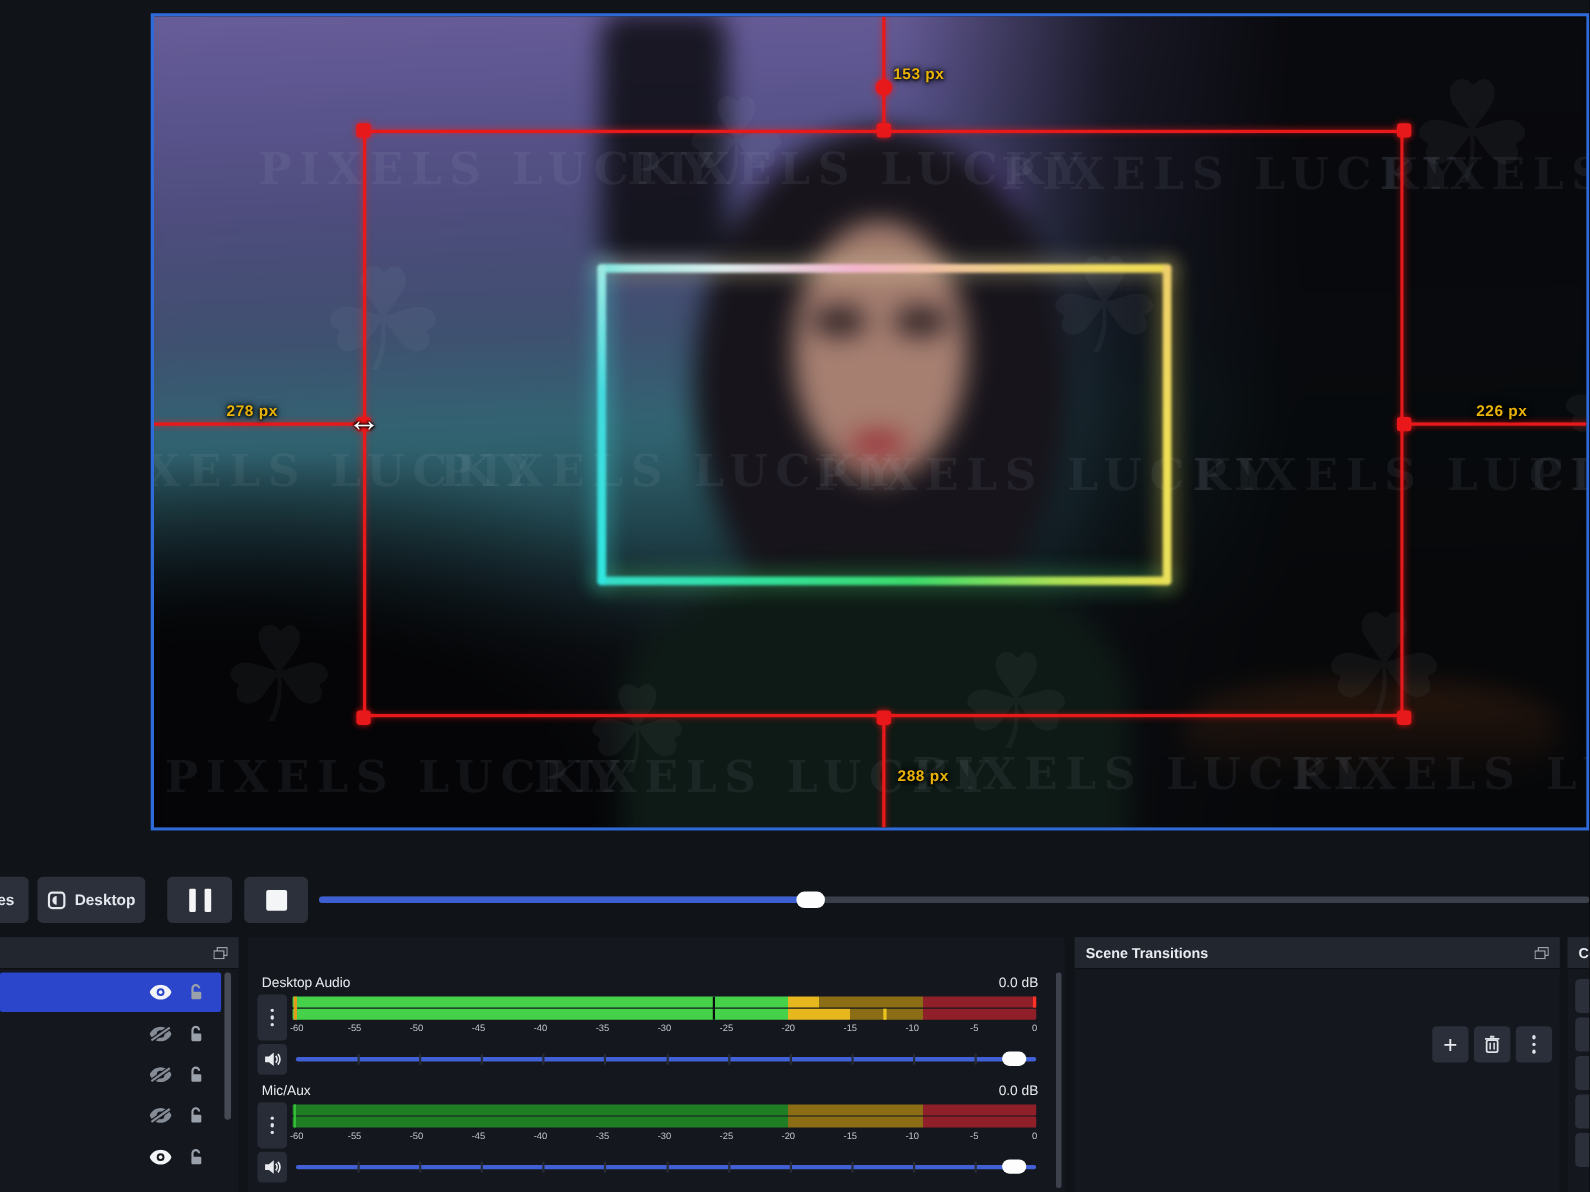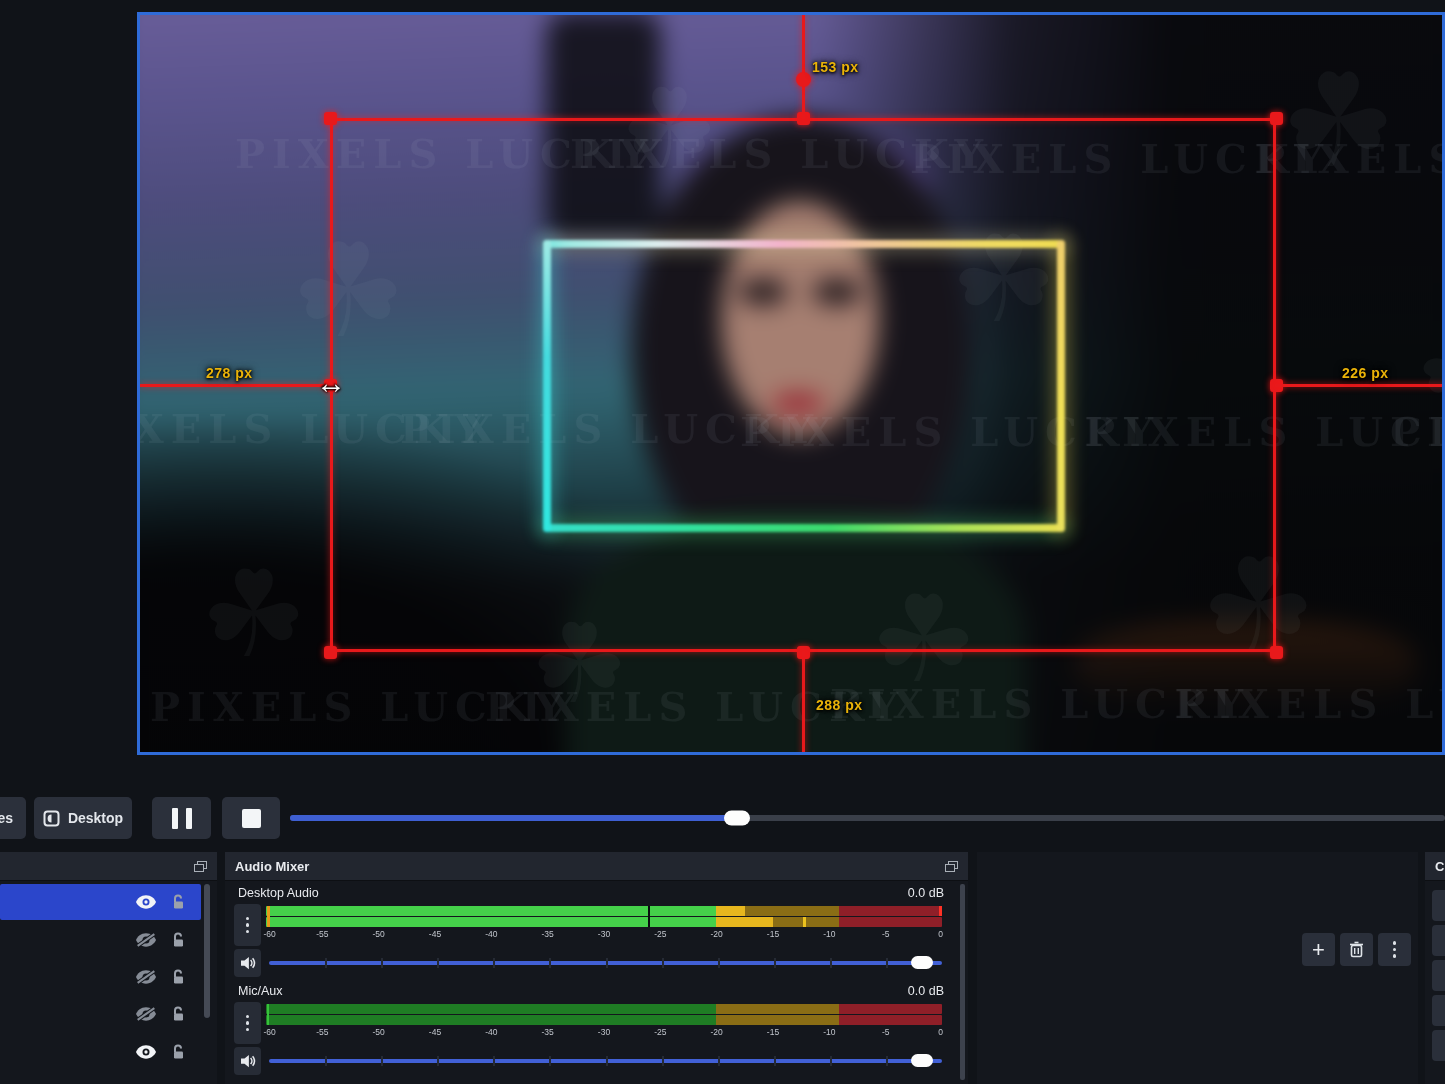--- a/index.html
+++ b/index.html
@@ -295,29 +295,20 @@
             <path d="M5 8V4.5a3 3 0 0 1 6 0" fill="none" stroke="#9ba1ab" stroke-width="2"></path>
             <rect x="4" y="7.5" width="9" height="7" rx="1.2" fill="#9ba1ab"></rect>
           </svg>
       </span>
     </div>
 
     <span class="abs" style="left:204px;top:32px;width:6px;height:134px;background:#454a55;border-radius:3px;"></span>
   </div>
 
   <div class="panel" style="left:225px;width:743px;">
-    <div class="phead">
-      <span>Audio Mixer</span>
-      <span class="popout">
-        <svg width="13" height="11" viewBox="0 0 13 11">
-            <rect x="3.5" y="0.5" width="9" height="7" fill="none" stroke="#aab0b8"></rect>
-            <rect x="0.5" y="3.5" width="9" height="7" fill="#22262f" stroke="#aab0b8"></rect>
-          </svg>
-      </span>
-    </div>
 
     <span class="abs" style="left:13px;top:34px;font-size:12.5px;">Desktop Audio</span>
     <span class="abs" style="right:24px;top:34px;font-size:12.5px;">0.0 dB</span>
 
     <div class="mixbtn kebab" style="left:9px;top:52px;width:27px;height:42px;">
       <i></i>
         <i></i>
         <i></i>
     </div>
     <div class="meter" style="top:54px;">
@@ -414,20 +405,29 @@
       <span class="vtick" style="left:75%;"></span>
       <span class="vtick" style="left:83.333%;"></span>
       <span class="vtick" style="left:91.667%;"></span>
       <span class="vhandle" style="left:97%;"></span>
     </div>
 
     <span class="abs" style="right:3px;top:32px;bottom:4px;width:5px;background:#3d424d;border-radius:2px;"></span>
   </div>
 
   <div class="panel" style="left:977px;width:441px;">
+    <div class="phead">
+      <span>Scene Transitions</span>
+      <span class="popout">
+        <svg width="13" height="11" viewBox="0 0 13 11">
+            <rect x="3.5" y="0.5" width="9" height="7" fill="none" stroke="#aab0b8"></rect>
+            <rect x="0.5" y="3.5" width="9" height="7" fill="#22262f" stroke="#aab0b8"></rect>
+          </svg>
+      </span>
+    </div>
     <div class="smallbtn" style="left:325px;">
       <span style="font-size:22px;line-height:1;">+</span>
     </div>
     <div class="smallbtn" style="left:363px;">
       <svg width="15" height="17" viewBox="0 0 15 17">
           <rect x="2.5" y="4.5" width="10" height="11" rx="1.5" fill="none" stroke="#dfe3e8" stroke-width="1.6"></rect>
           <line x1="1" y1="3.5" x2="14" y2="3.5" stroke="#dfe3e8" stroke-width="1.6"></line>
           <line x1="5.5" y1="1.5" x2="9.5" y2="1.5" stroke="#dfe3e8" stroke-width="1.6"></line>
           <line x1="5.7" y1="7" x2="5.7" y2="13" stroke="#dfe3e8" stroke-width="1.4"></line>
           <line x1="9.3" y1="7" x2="9.3" y2="13" stroke="#dfe3e8" stroke-width="1.4"></line>

